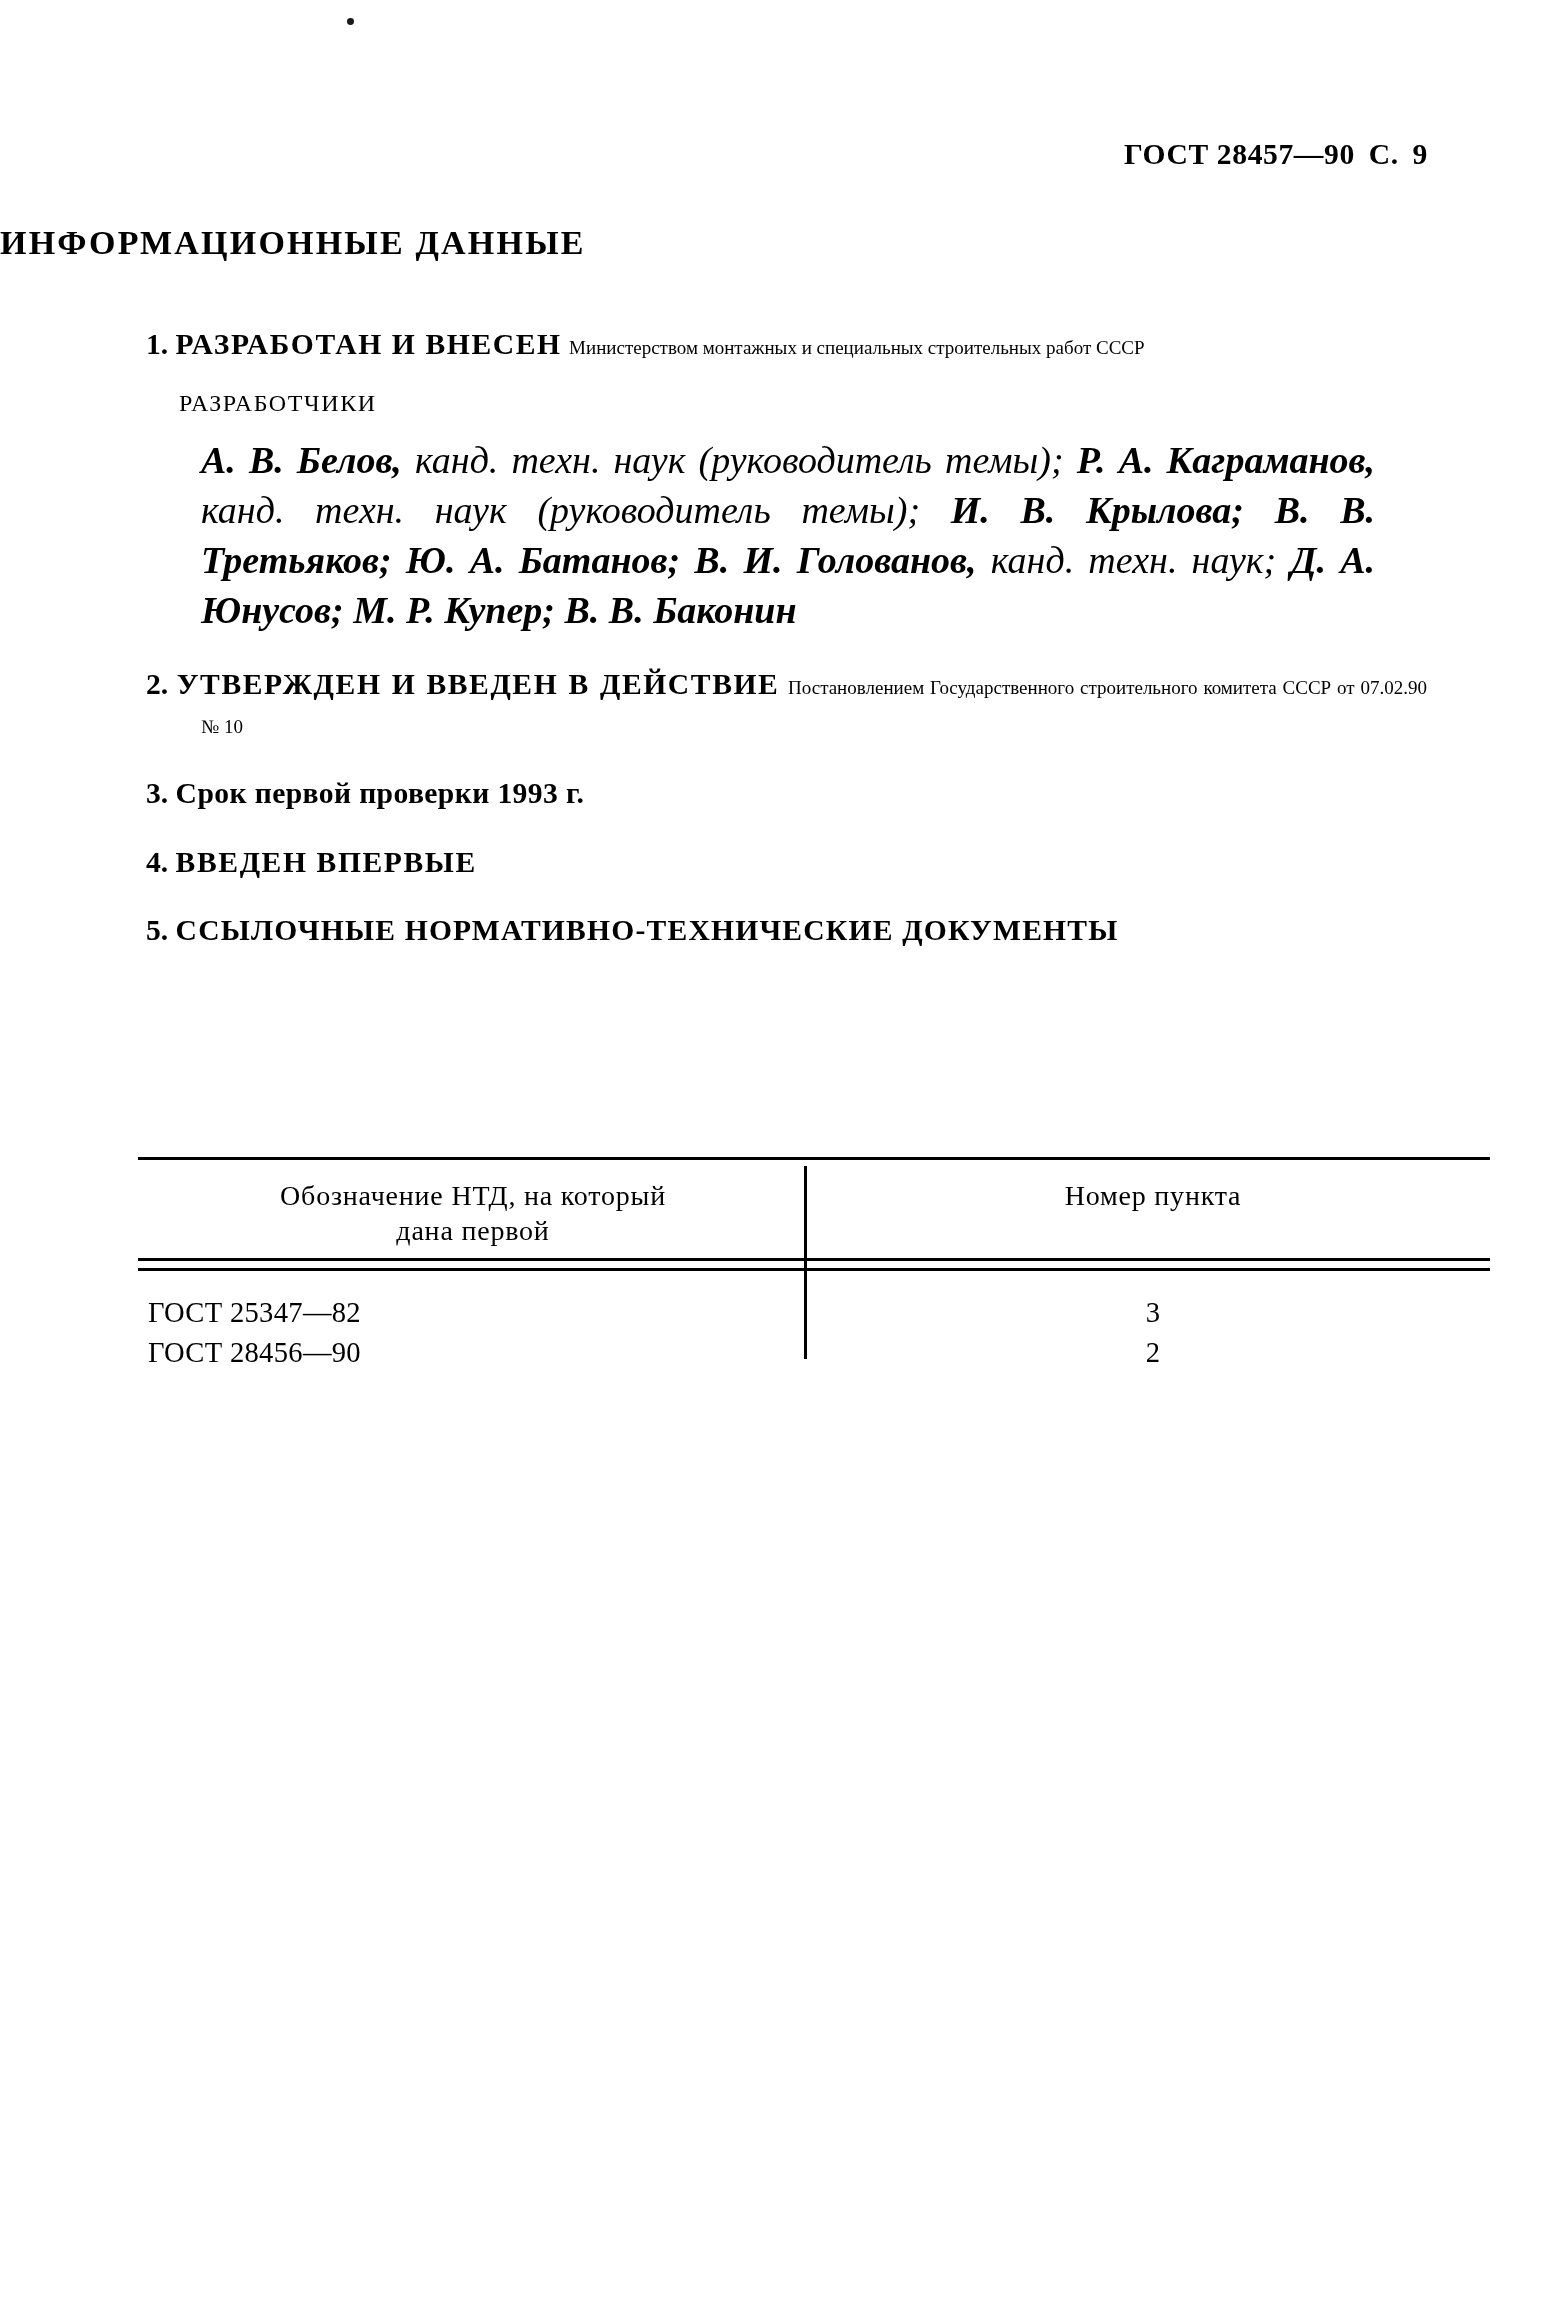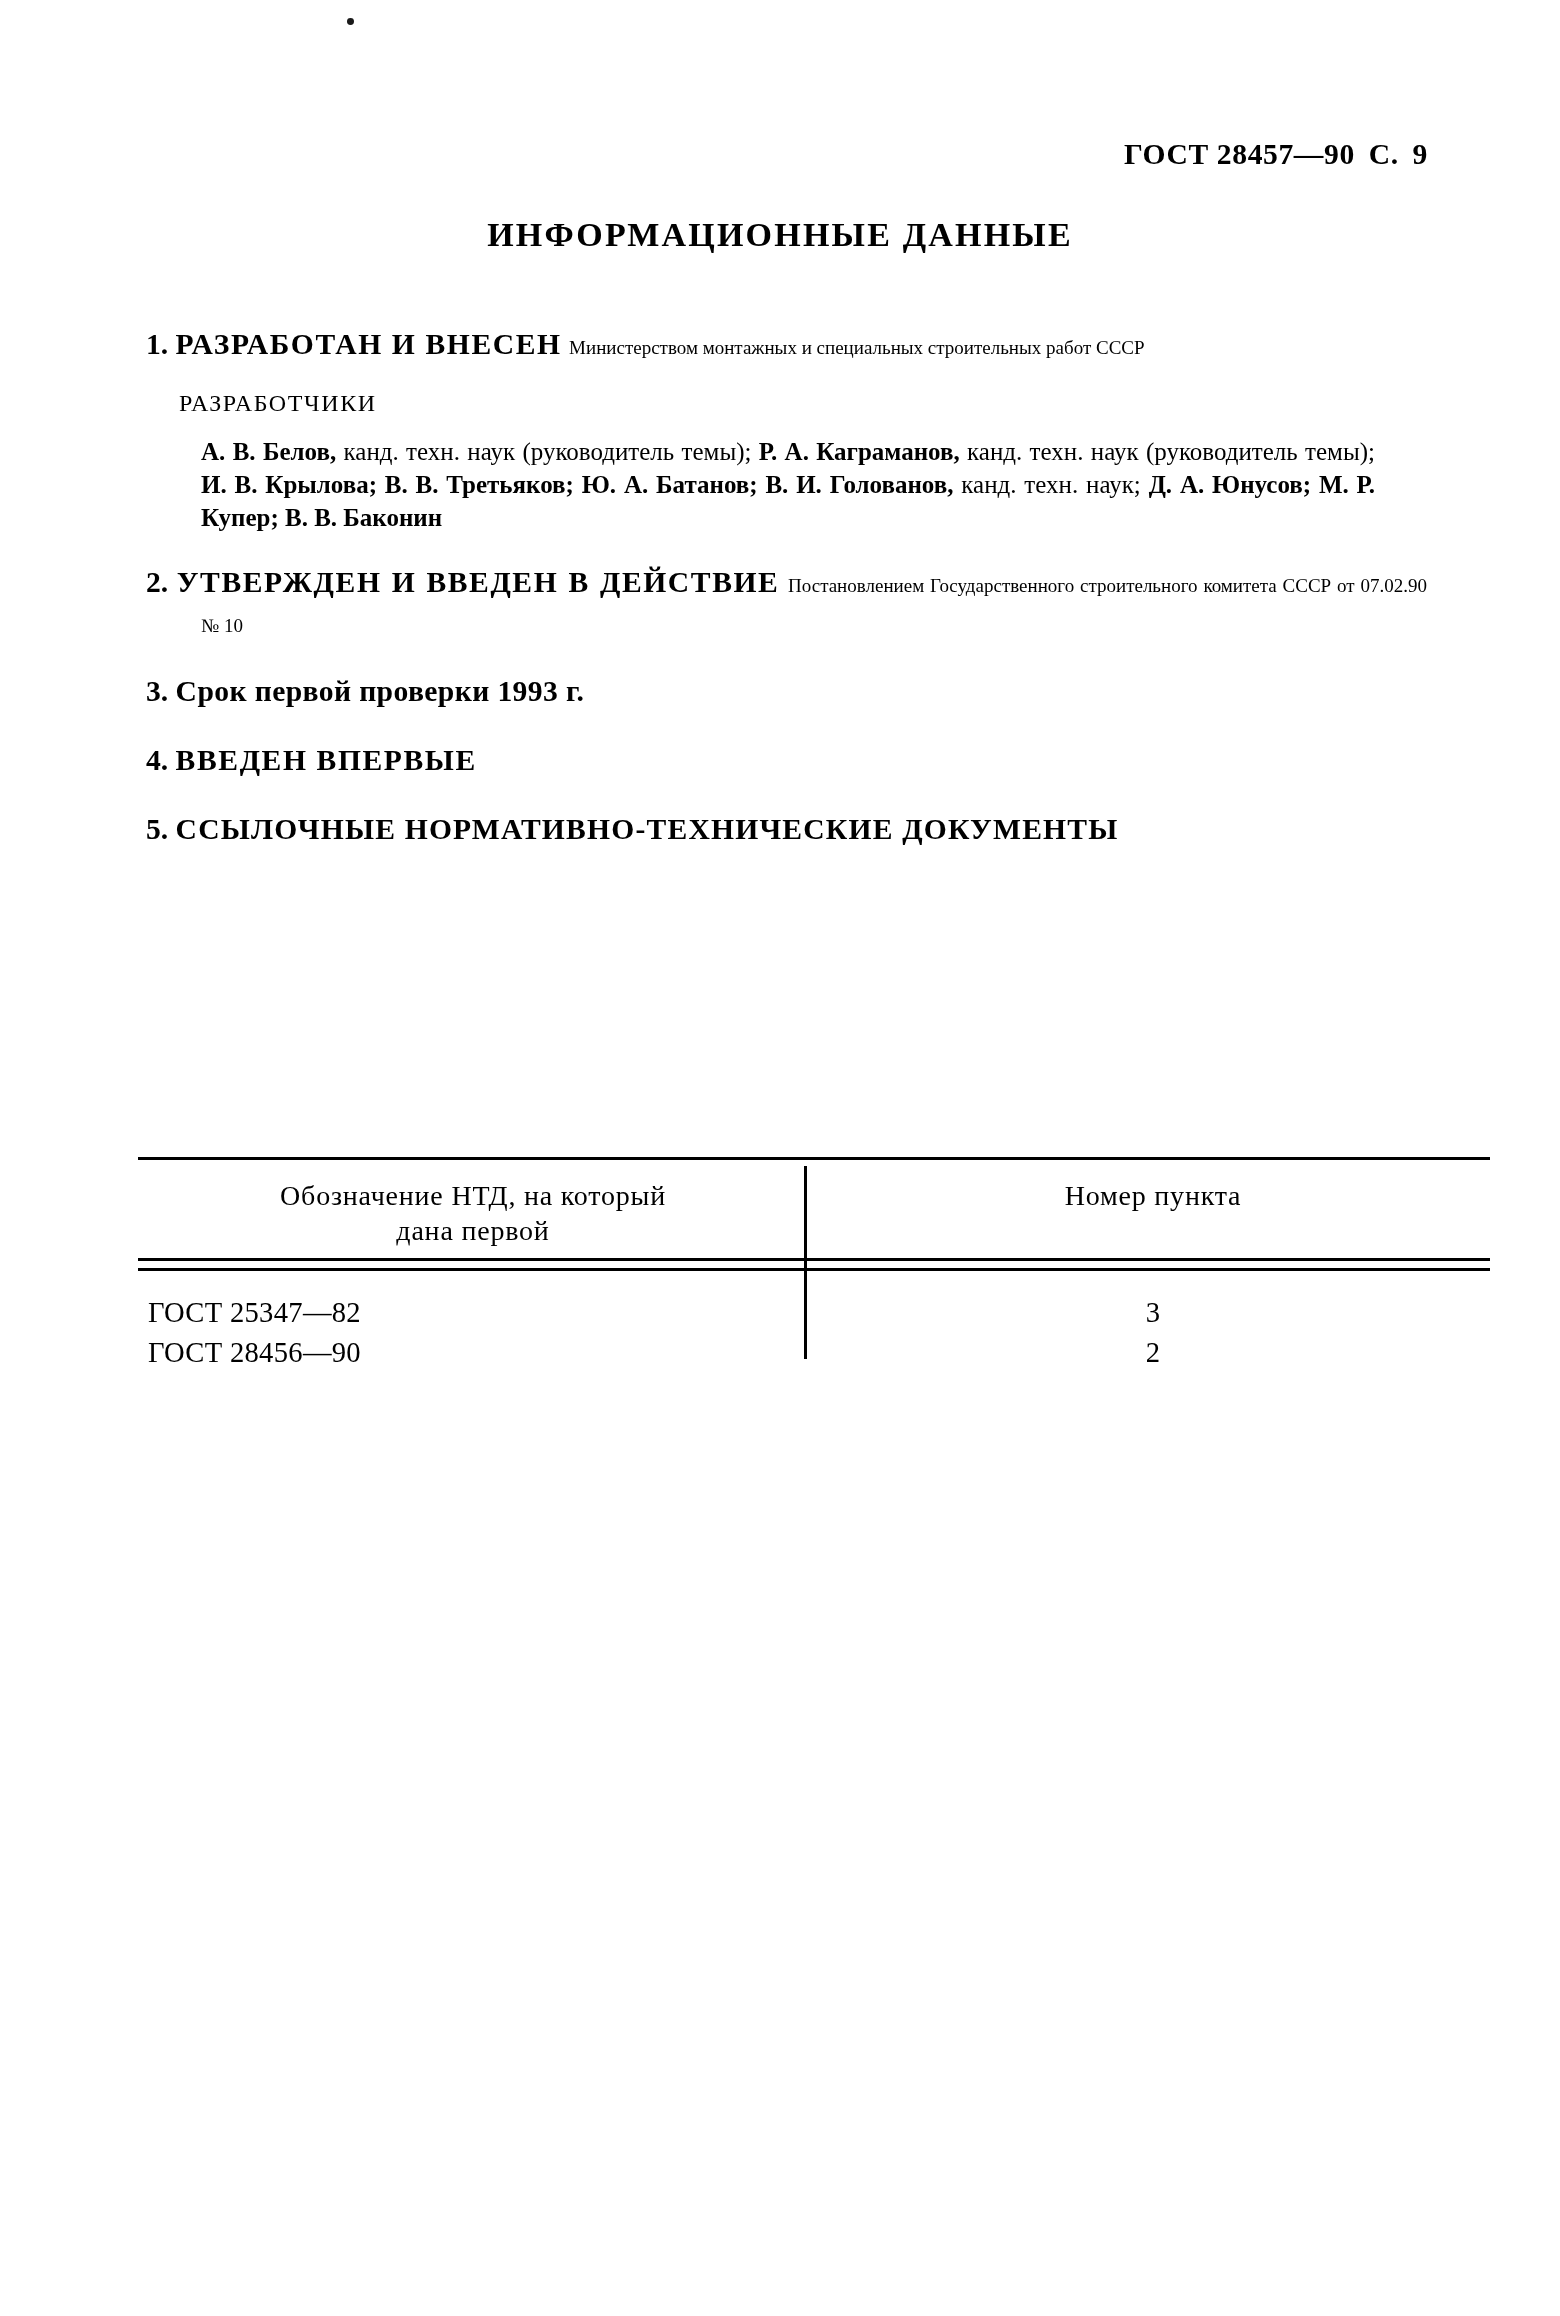--- a/index.html
+++ b/index.html
@@ -43,23 +43,22 @@
     white-space: nowrap;
   }
   .header-line .pg {
     font-weight: bold;
     margin-left: 5.9px;
   }
 
   .doc-title {
     position: absolute;
     left: 0;
-    top: 216px;
+    top: 224px;
     width: 1560px;
-    text-align: center;
     font-size: 34px;
     font-weight: bold;
     letter-spacing: 2.2px;
   }
 
   .content {
     position: absolute;
     left: 146px;
     top: 325px;
     width: 1281px;
@@ -98,23 +97,24 @@
   .subtitle {
     margin: 25.6px 0 17.7px 33px;
     font-size: 24px;
     font-weight: normal;
     letter-spacing: 1.6px;
   }
 
   .devs {
     margin: 0 0 15px 55px;
     width: 1174px;
-    font-size: 25px;
+    font-size: 38px;
     line-height: 1.32;
     text-align: justify;
+    font-style: italic;
   }
   .devs b { font-weight: bold; }
 
   .item.i2 { margin-top: 29.6px; }
   .item.i2 .body { padding-left: 55px; text-indent: -55px; }
   .item.i3 { margin-top: 30px; }
   .item.i4 { margin-top: 29.6px; }
   .item.i5 { margin-top: 29.6px; }
 
   .spread {

